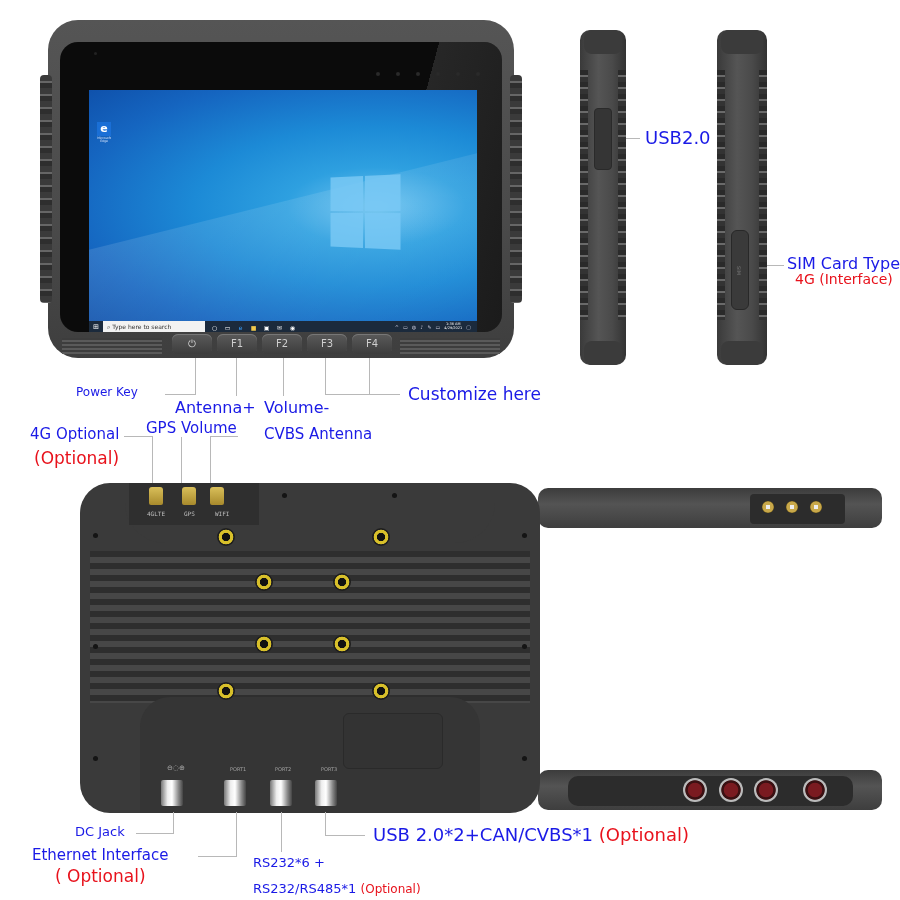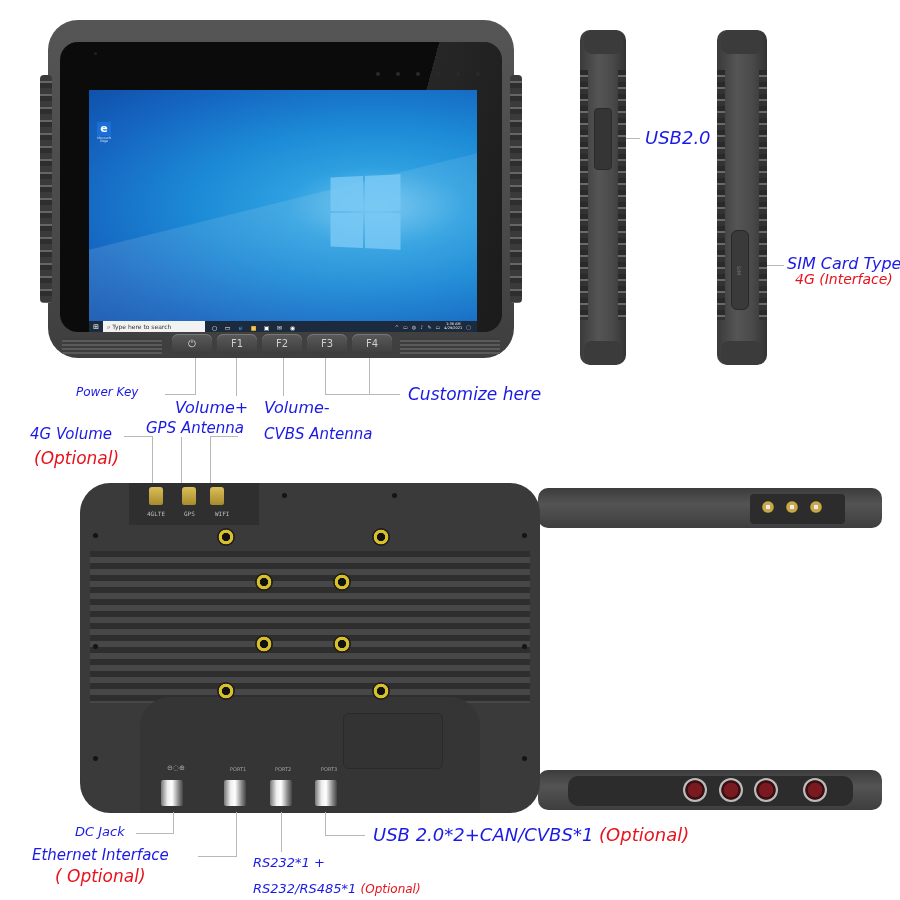--- a/index.html
+++ b/index.html
@@ -1,20 +1,20 @@
 <!DOCTYPE html>
 <html><head>
 <meta charset="utf-8">
 <style>
   * { box-sizing: border-box; margin: 0; padding: 0; }
   html, body { width: 900px; height: 900px; background: #ffffff; overflow: hidden; }
   body { position: relative; font-family: "DejaVu Sans", "Liberation Sans", sans-serif; }
 
   .abs { position: absolute; }
-  .lbl { position: absolute; white-space: nowrap; color: #1a1ae6; line-height: 1; font-style: italic; }
+  .lbl { position: absolute; white-space: nowrap; color: #1a1ae6; line-height: 1; }
   .red { color: #e8121c; }
   .line { position: absolute; background: #b8b8b8; }
 
   
   .front { left: 40px; top: 20px; width: 482px; height: 338px; }
   .front .shell { position: absolute; left: 8px; top: 0; width: 466px; height: 338px; background: linear-gradient(#555 0%, #4a4a4a 60%, #3e3e3e 100%); border-radius: 30px; }
   .front .ribs-l, .front .ribs-r { position: absolute; top: 55px; width: 12px; height: 228px;
     background: repeating-linear-gradient(to bottom, #3a3a3a 0 6px, #666 6px 8px, #2e2e2e 8px 13px); border-radius: 4px; }
   .front .ribs-l { left: 0; }
   .front .ribs-r { right: 0; }
@@ -144,27 +144,27 @@
 
 <div class="line" style="left:195px;top:358px;width:1px;height:36px"></div>
 <div class="line" style="left:165px;top:394px;width:31px;height:1px"></div>
 <div class="line" style="left:236px;top:358px;width:1px;height:38px"></div>
 <div class="line" style="left:283px;top:358px;width:1px;height:38px"></div>
 <div class="line" style="left:325px;top:358px;width:1px;height:36px"></div>
 <div class="line" style="left:369px;top:358px;width:1px;height:36px"></div>
 <div class="line" style="left:325px;top:394px;width:75px;height:1px"></div>
 
 <div class="lbl" style="left:76px;top:386px;font-size:12px">Power Key</div>
-<div class="lbl" style="left:175px;top:400px;font-size:16px">Volume+</div>
+<div class="lbl" style="left:175px;top:400px;font-size:16px">Antenna+</div>
 <div class="lbl" style="left:264px;top:400px;font-size:16px">Volume-</div>
 <div class="lbl" style="left:408px;top:386px;font-size:17px">Customize here</div>
 
-<div class="lbl" style="left:30px;top:427px;font-size:15px">4G Volume</div>
+<div class="lbl" style="left:30px;top:427px;font-size:15px">4G Optional</div>
 <div class="lbl red" style="left:34px;top:450px;font-size:17px">(Optional)</div>
-<div class="lbl" style="left:146px;top:421px;font-size:15px">GPS Antenna</div>
+<div class="lbl" style="left:146px;top:421px;font-size:15px">GPS Volume</div>
 <div class="lbl" style="left:264px;top:427px;font-size:15px">CVBS Antenna</div>
 
 <div class="line" style="left:124px;top:436px;width:28px;height:1px"></div>
 <div class="line" style="left:152px;top:436px;width:1px;height:54px"></div>
 <div class="line" style="left:181px;top:437px;width:1px;height:53px"></div>
 <div class="line" style="left:210px;top:436px;width:28px;height:1px"></div>
 <div class="line" style="left:210px;top:436px;width:1px;height:54px"></div>
 
 <div class="abs side side1">
   <div class="cap" style="top:0"></div>
@@ -250,15 +250,15 @@
 <div class="line" style="left:136px;top:833px;width:38px;height:1px"></div>
 <div class="line" style="left:236px;top:812px;width:1px;height:45px"></div>
 <div class="line" style="left:198px;top:856px;width:39px;height:1px"></div>
 <div class="line" style="left:281px;top:812px;width:1px;height:40px"></div>
 <div class="line" style="left:325px;top:812px;width:1px;height:24px"></div>
 <div class="line" style="left:325px;top:835px;width:40px;height:1px"></div>
 
 <div class="lbl" style="left:75px;top:825px;font-size:13px">DC Jack</div>
 <div class="lbl" style="left:32px;top:848px;font-size:15px">Ethernet Interface</div>
 <div class="lbl red" style="left:55px;top:868px;font-size:17px">( Optional)</div>
-<div class="lbl" style="left:253px;top:856px;font-size:13px">RS232*1 +</div>
+<div class="lbl" style="left:253px;top:856px;font-size:13px">RS232*6 +</div>
 <div class="lbl" style="left:253px;top:882px;font-size:13px"><span>RS232/RS485*1</span> <span class="red" style="font-size:12px">(Optional)</span></div>
 <div class="lbl" style="left:373px;top:826px;font-size:18px"><span>USB 2.0*2+CAN/CVBS*1</span> <span class="red">(Optional)</span></div>
 
 </body></html>

